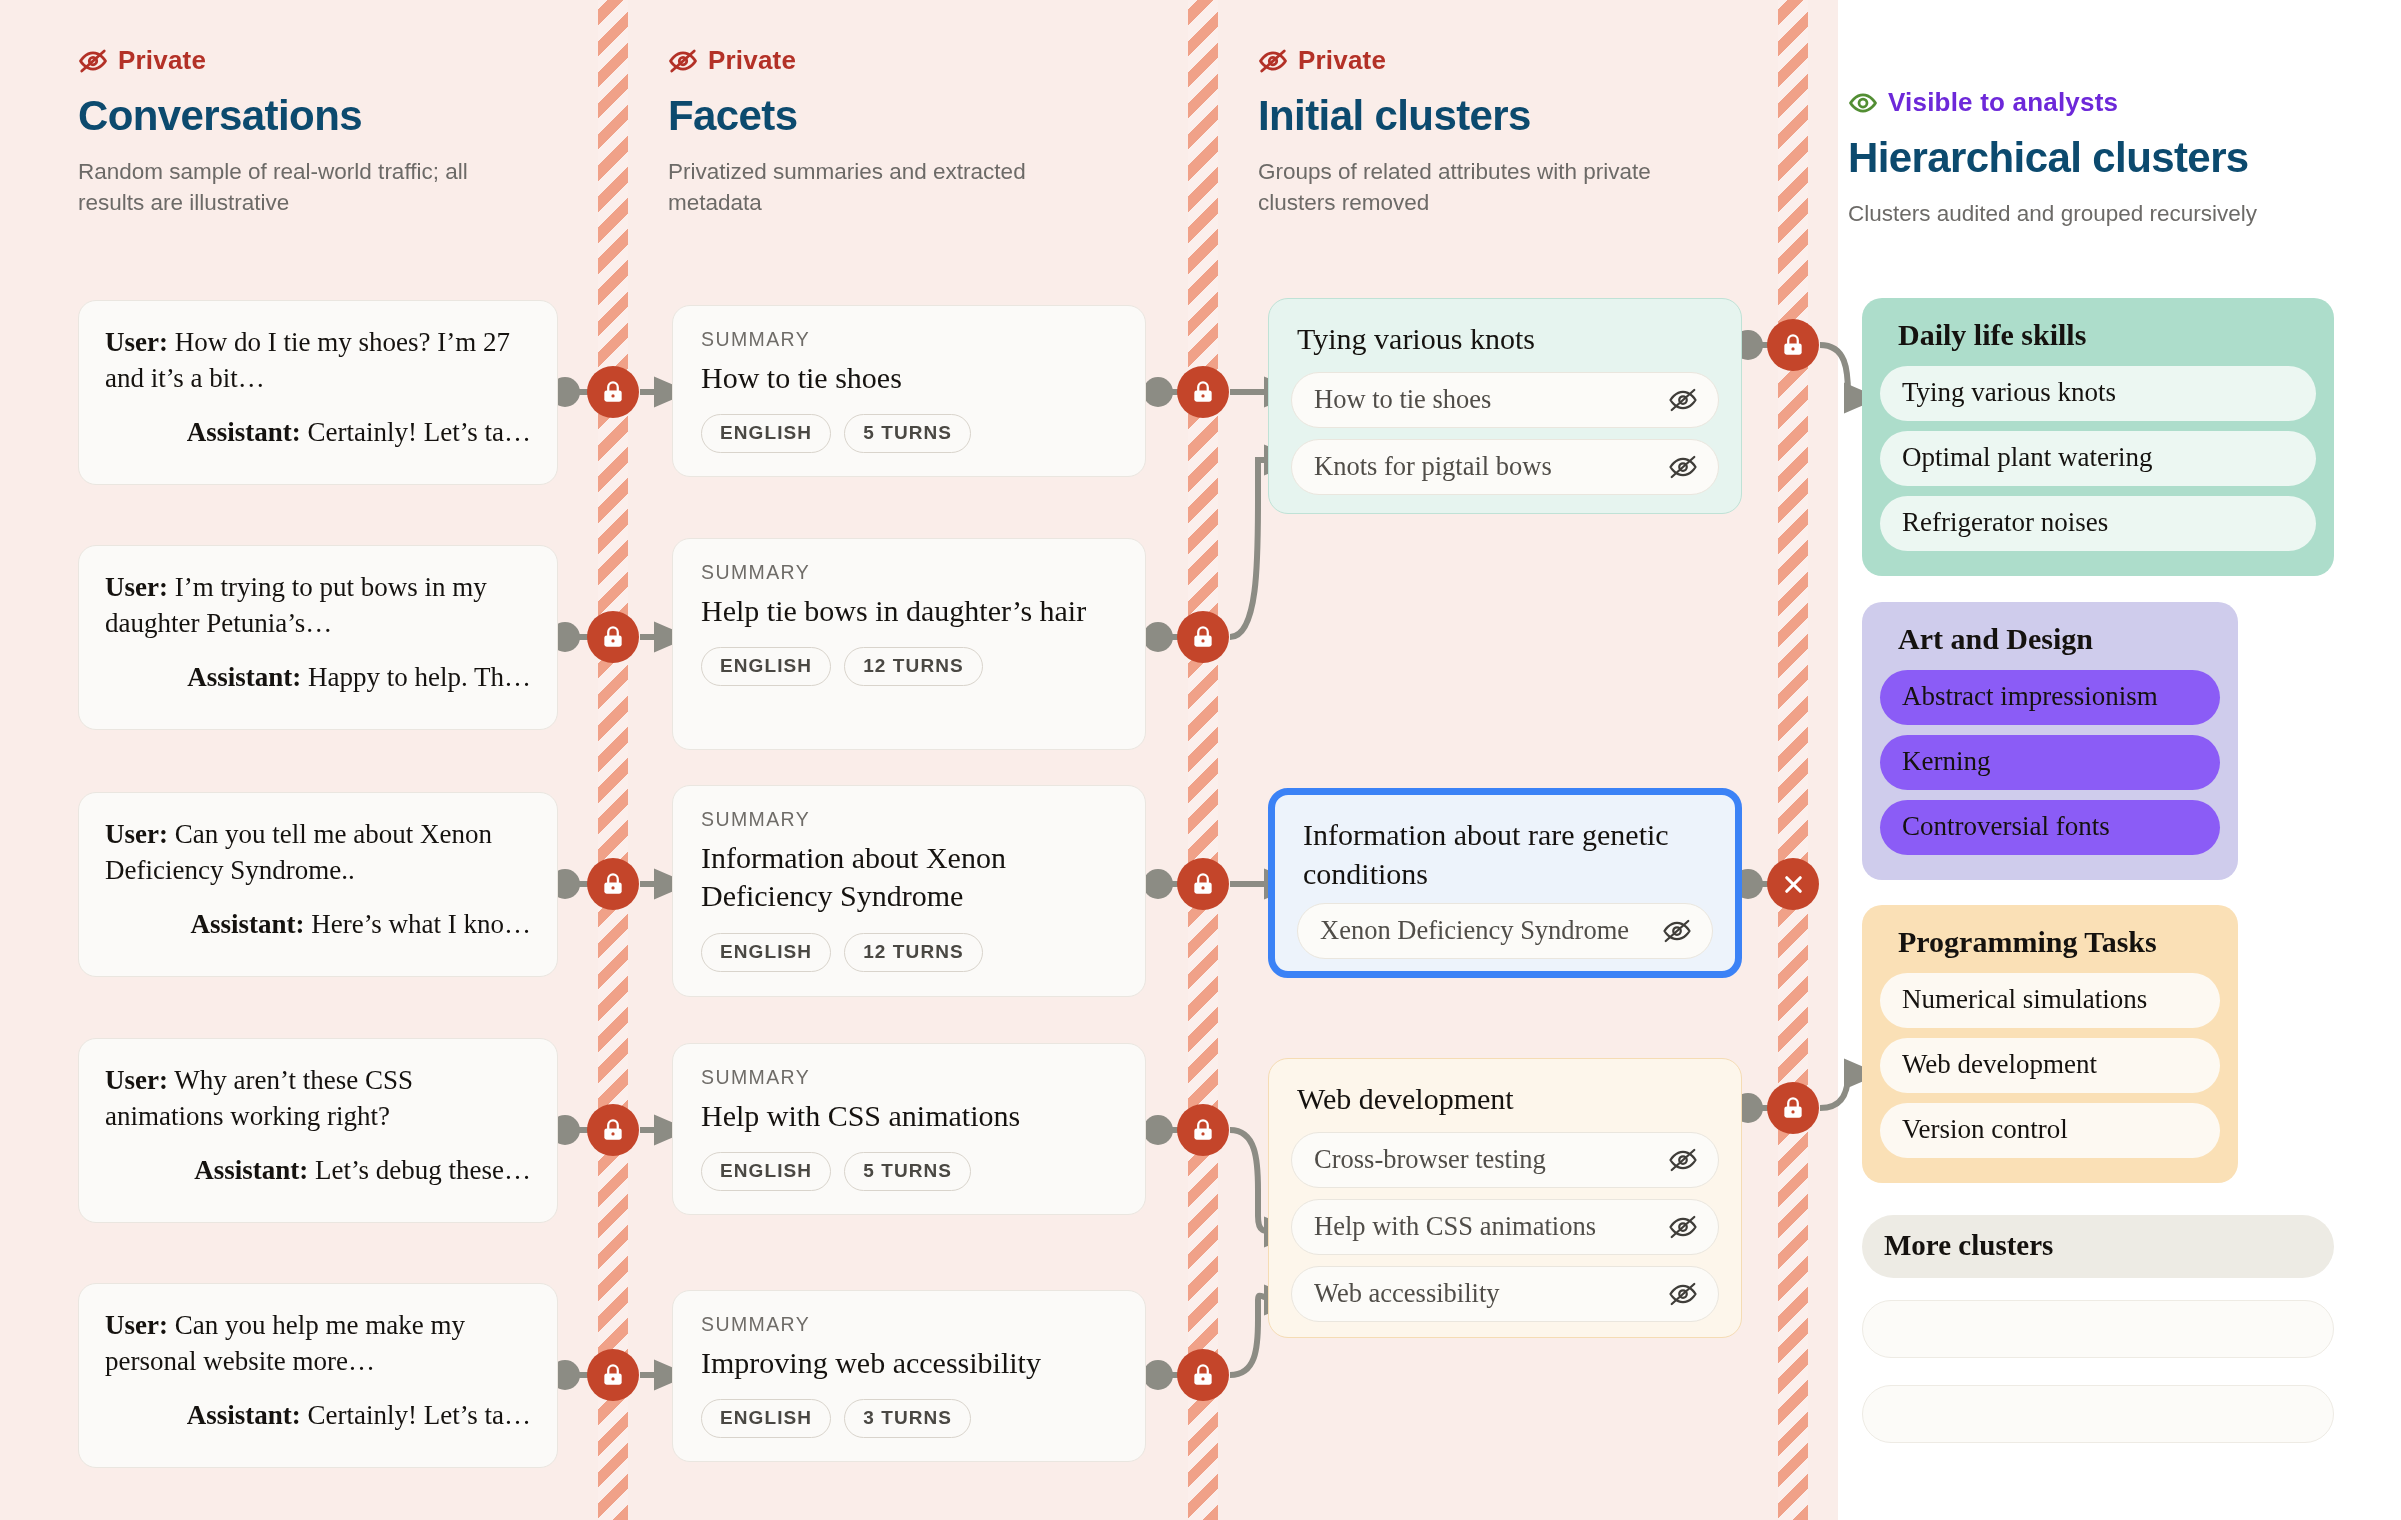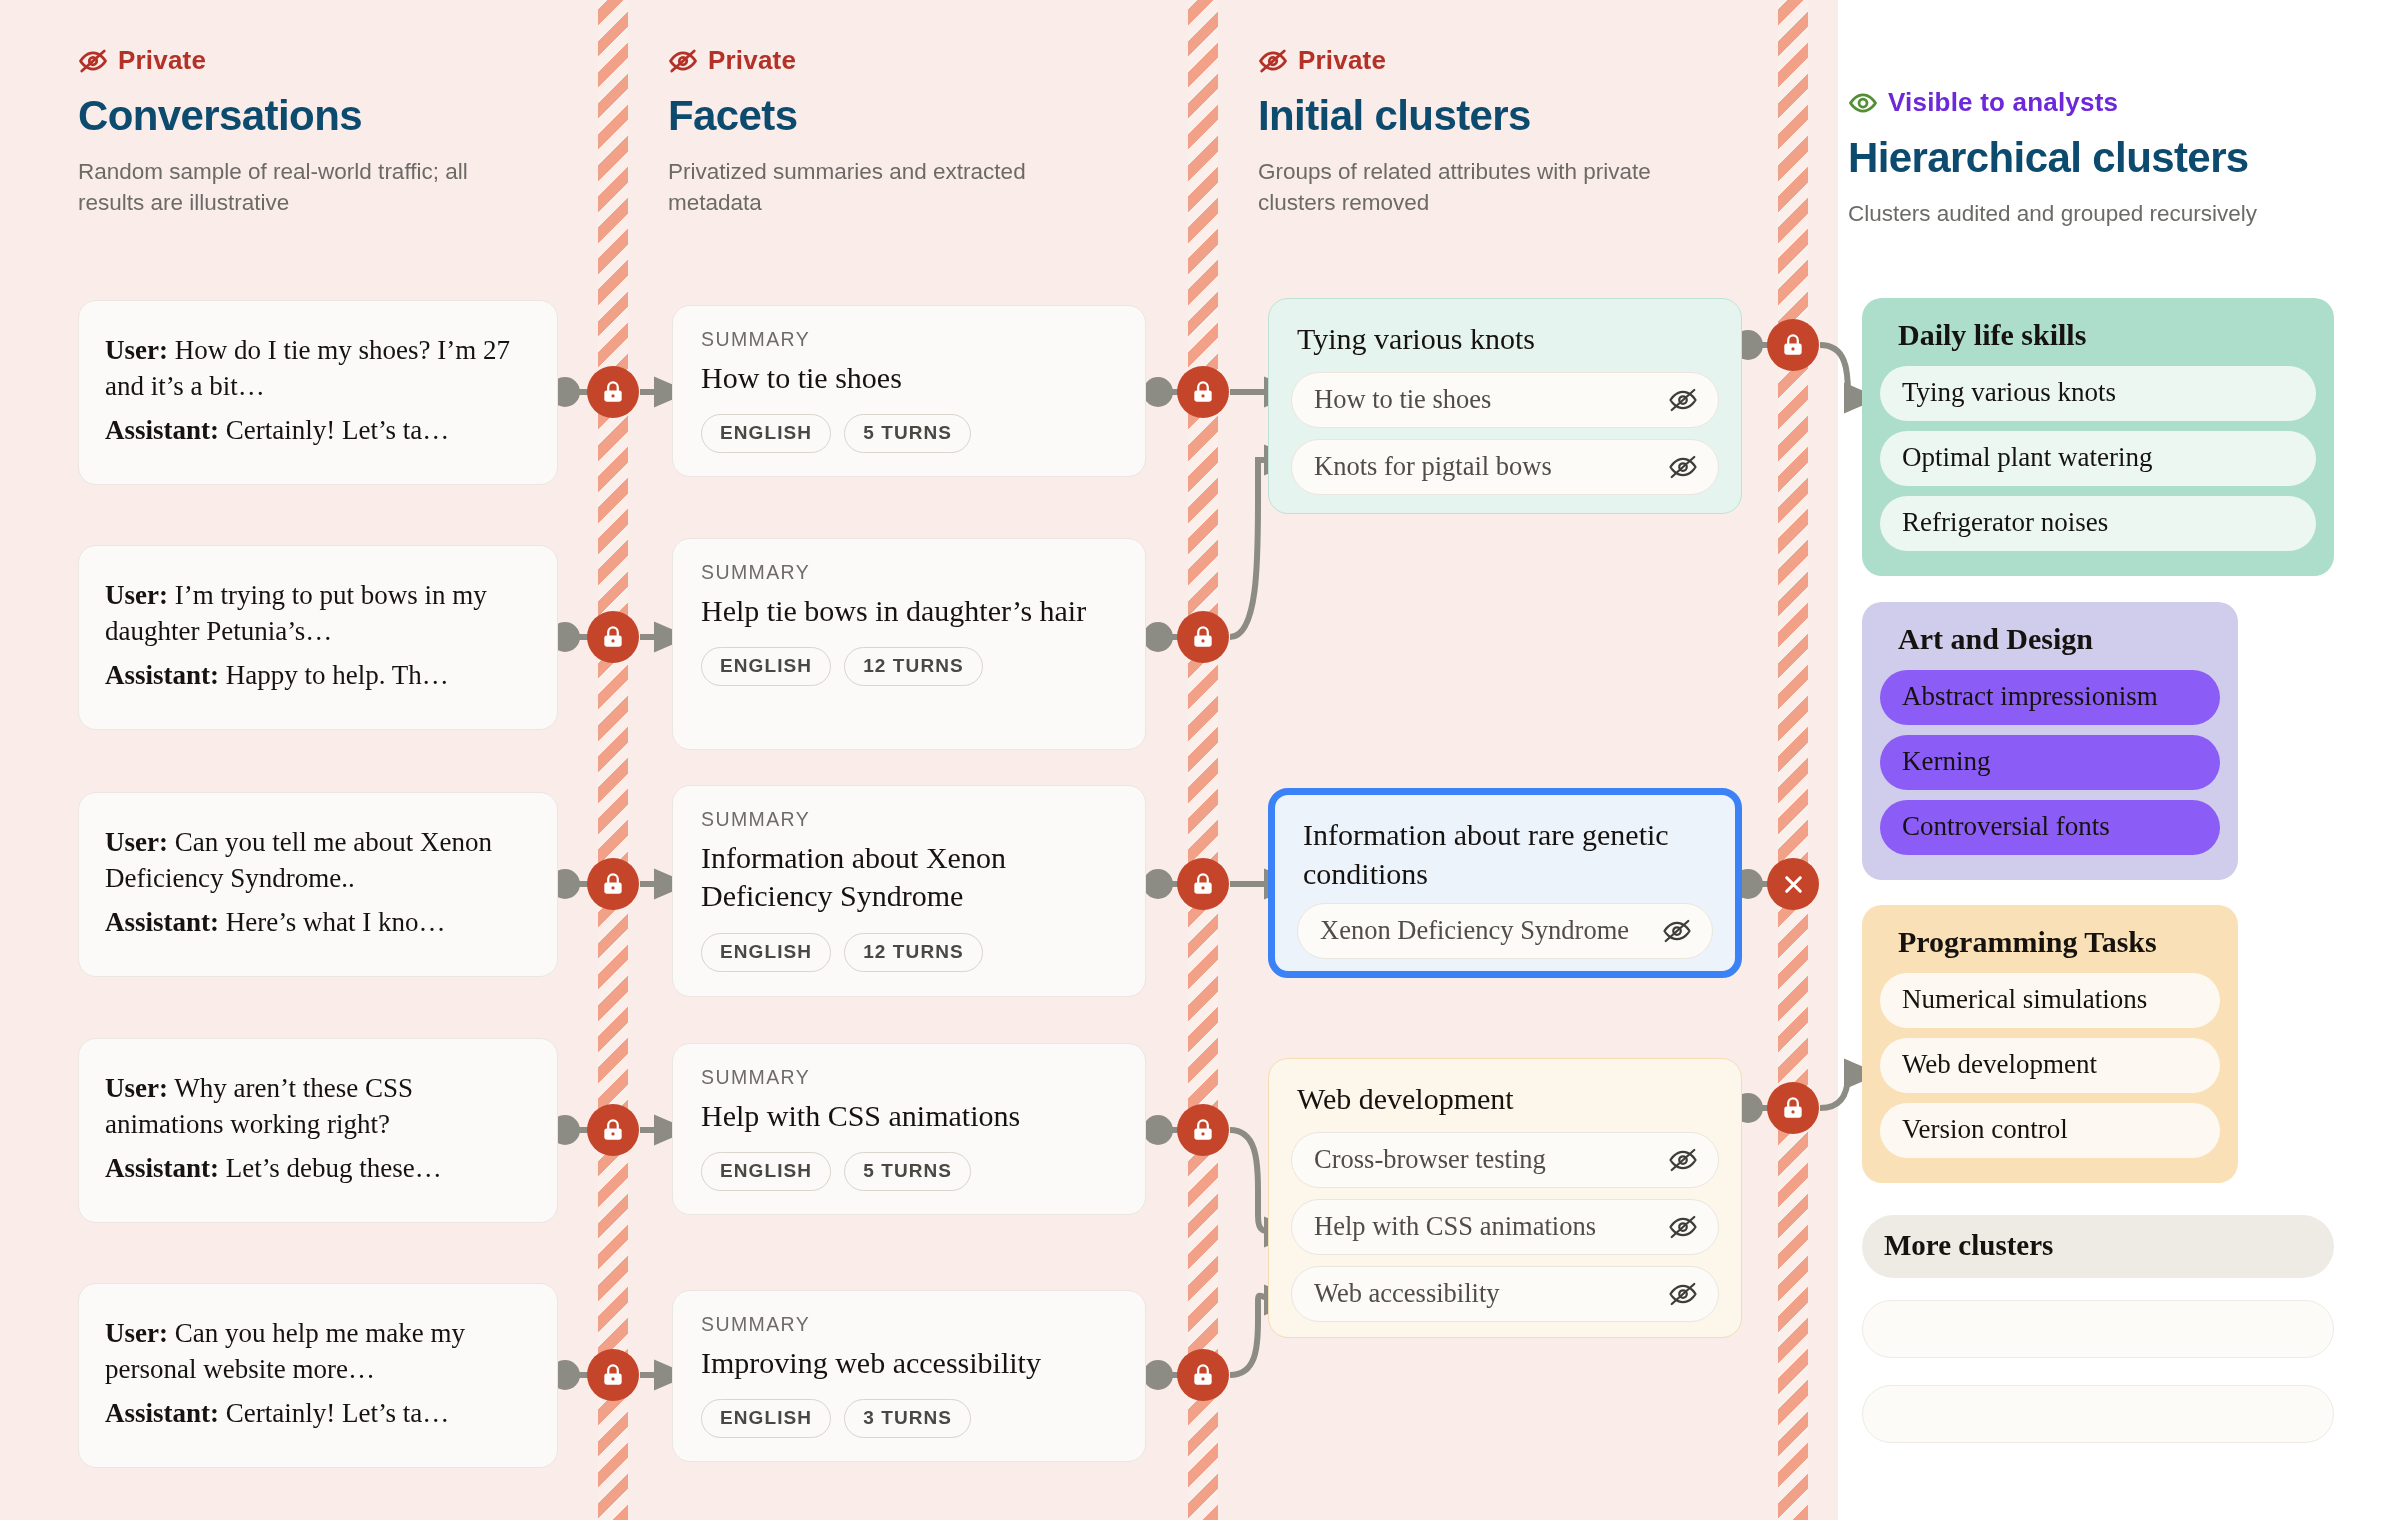--- a/index.html
+++ b/index.html
@@ -81,23 +81,22 @@
     background: #FBFAF8;
     border: 1px solid #EAE6E0;
   }
 
   .conv-card { padding: 24px 26px; }
   .conv-line {
     font-family: "Liberation Serif", serif;
     font-size: 27px;
     line-height: 1.33;
     color: #15120F;
-    margin-top: 8px;
-  }
-  .conv-line + .conv-line { margin-top: 8px; }
+  }
+  .conv-line + .conv-line { margin-top: 18px; text-align: right; }
   .conv-line b { font-weight: 700; }
 
   .facet-card { padding: 22px 28px; }
   .facet-label {
     font-size: 19.5px;
     font-weight: 400;
     letter-spacing: 1.4px;
     color: #6F6C68;
   }
   .facet-summary {

